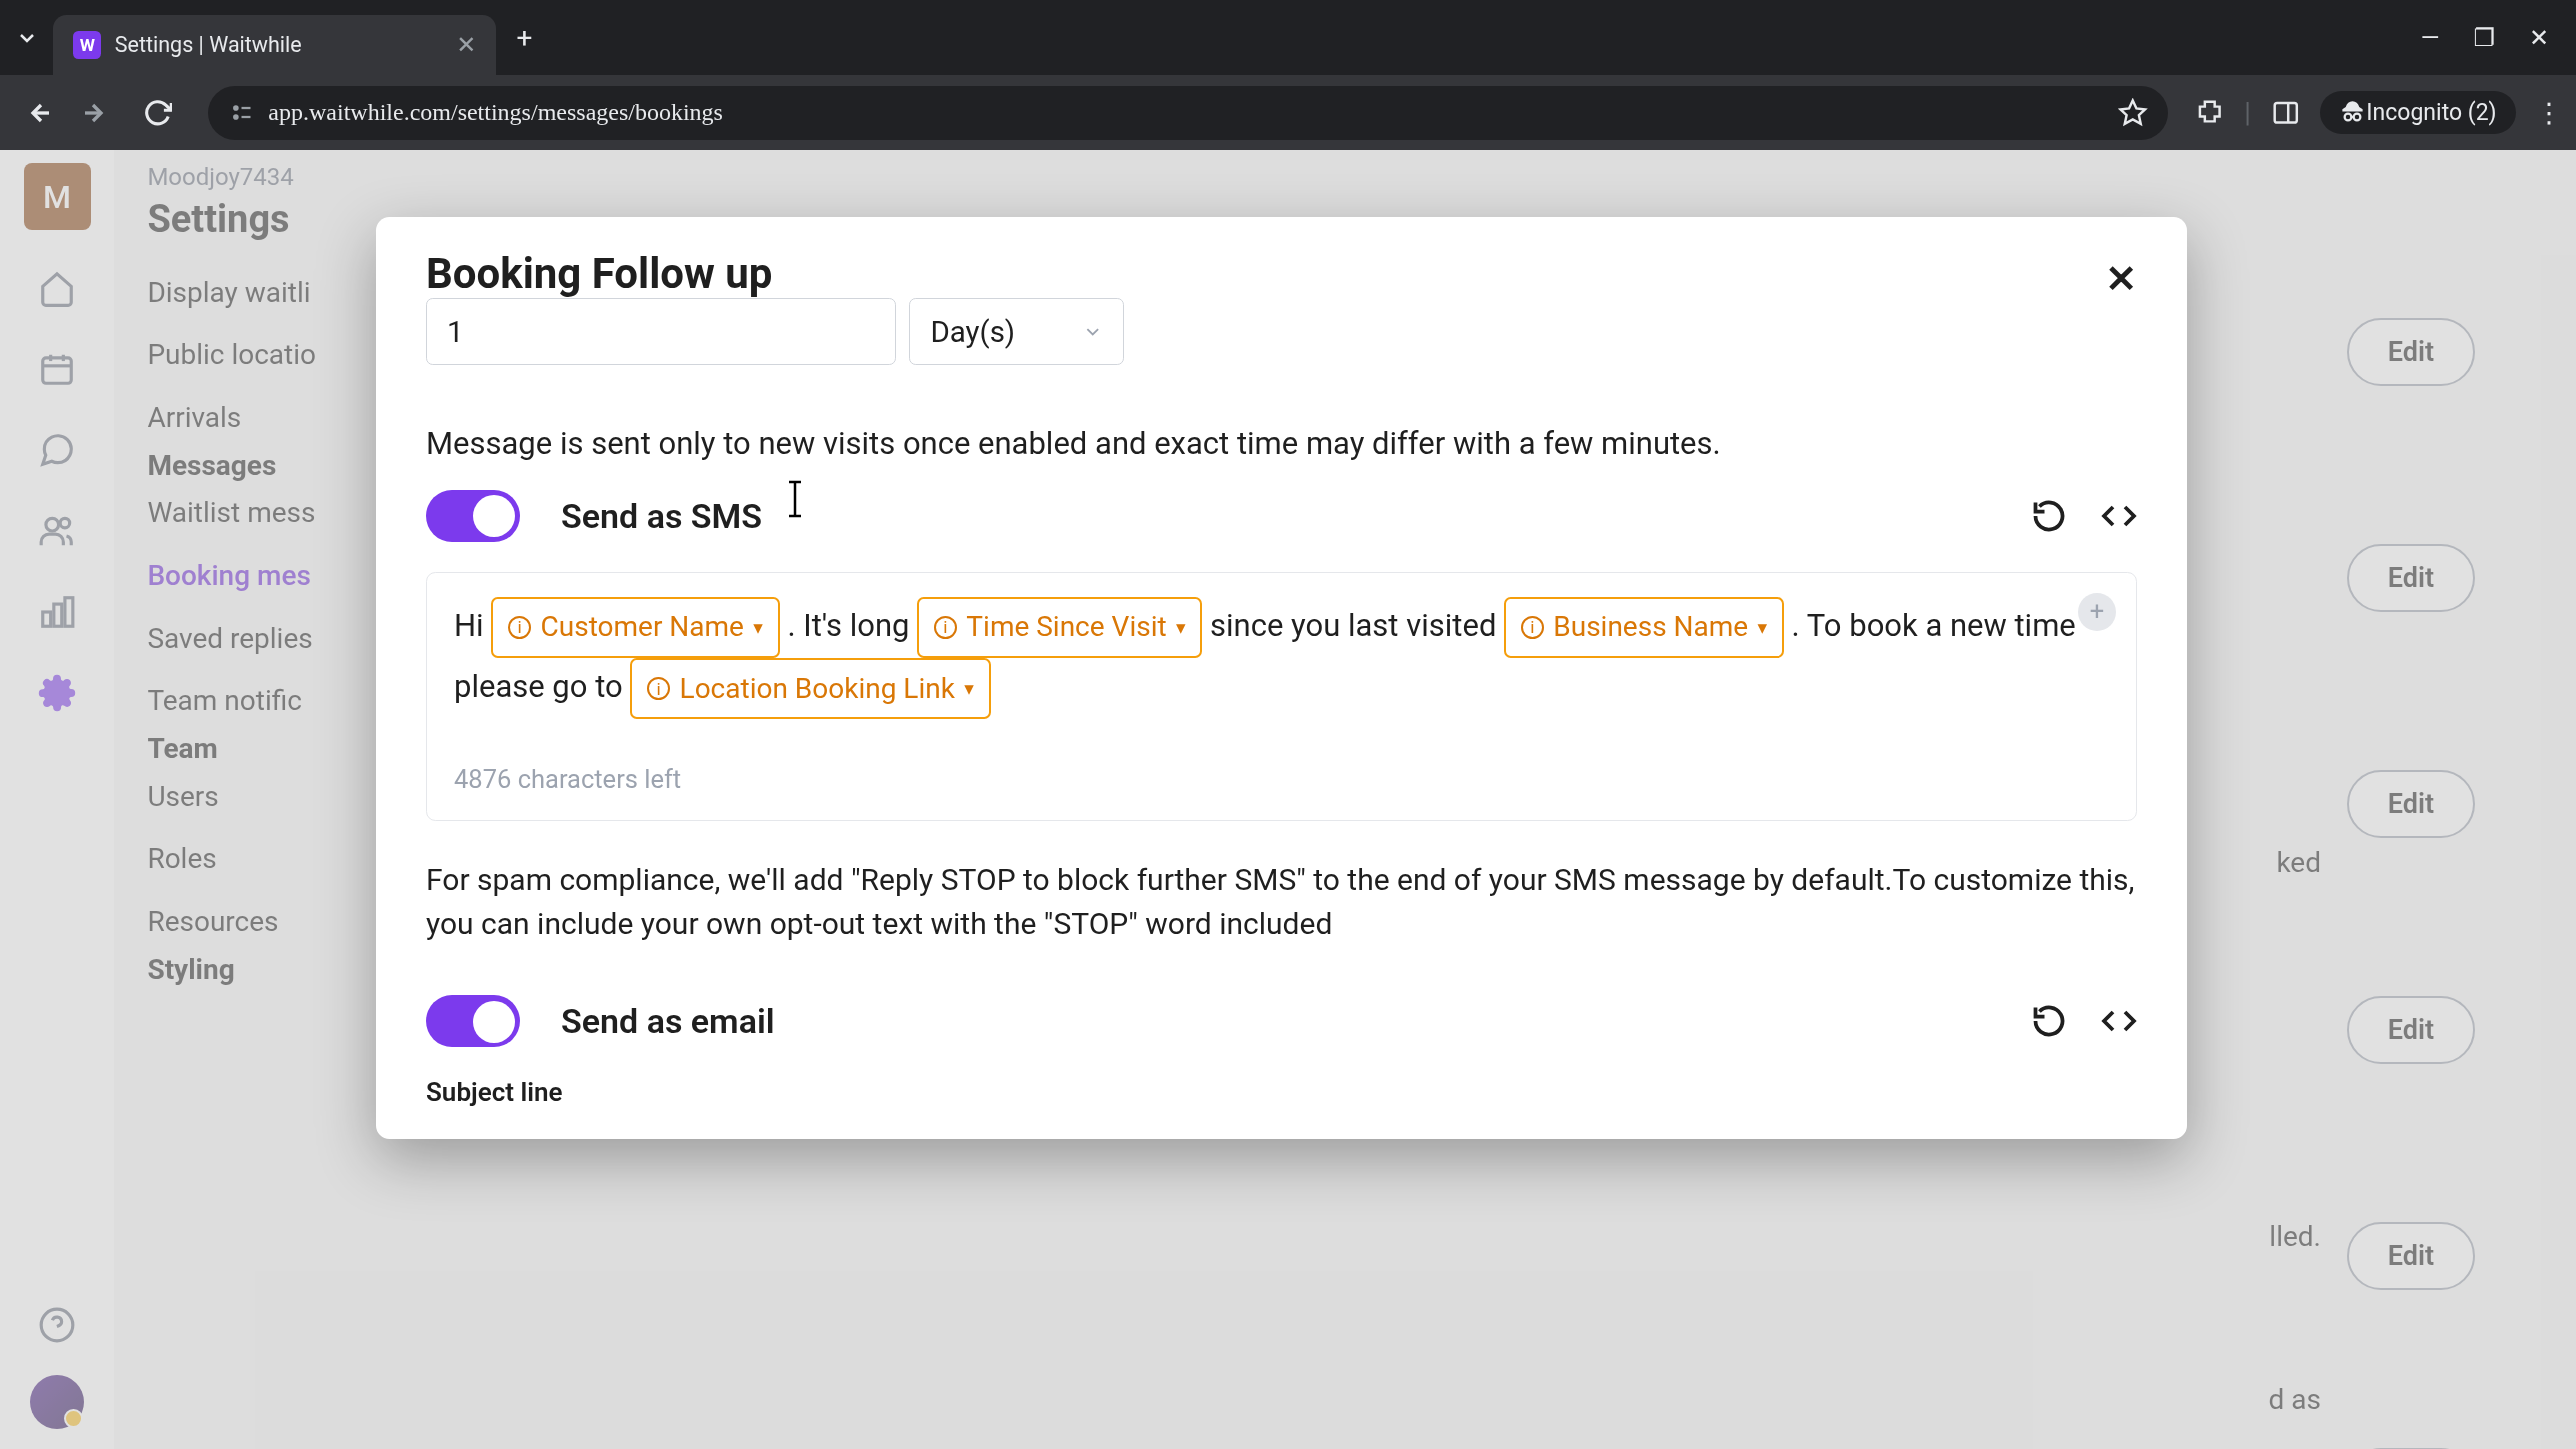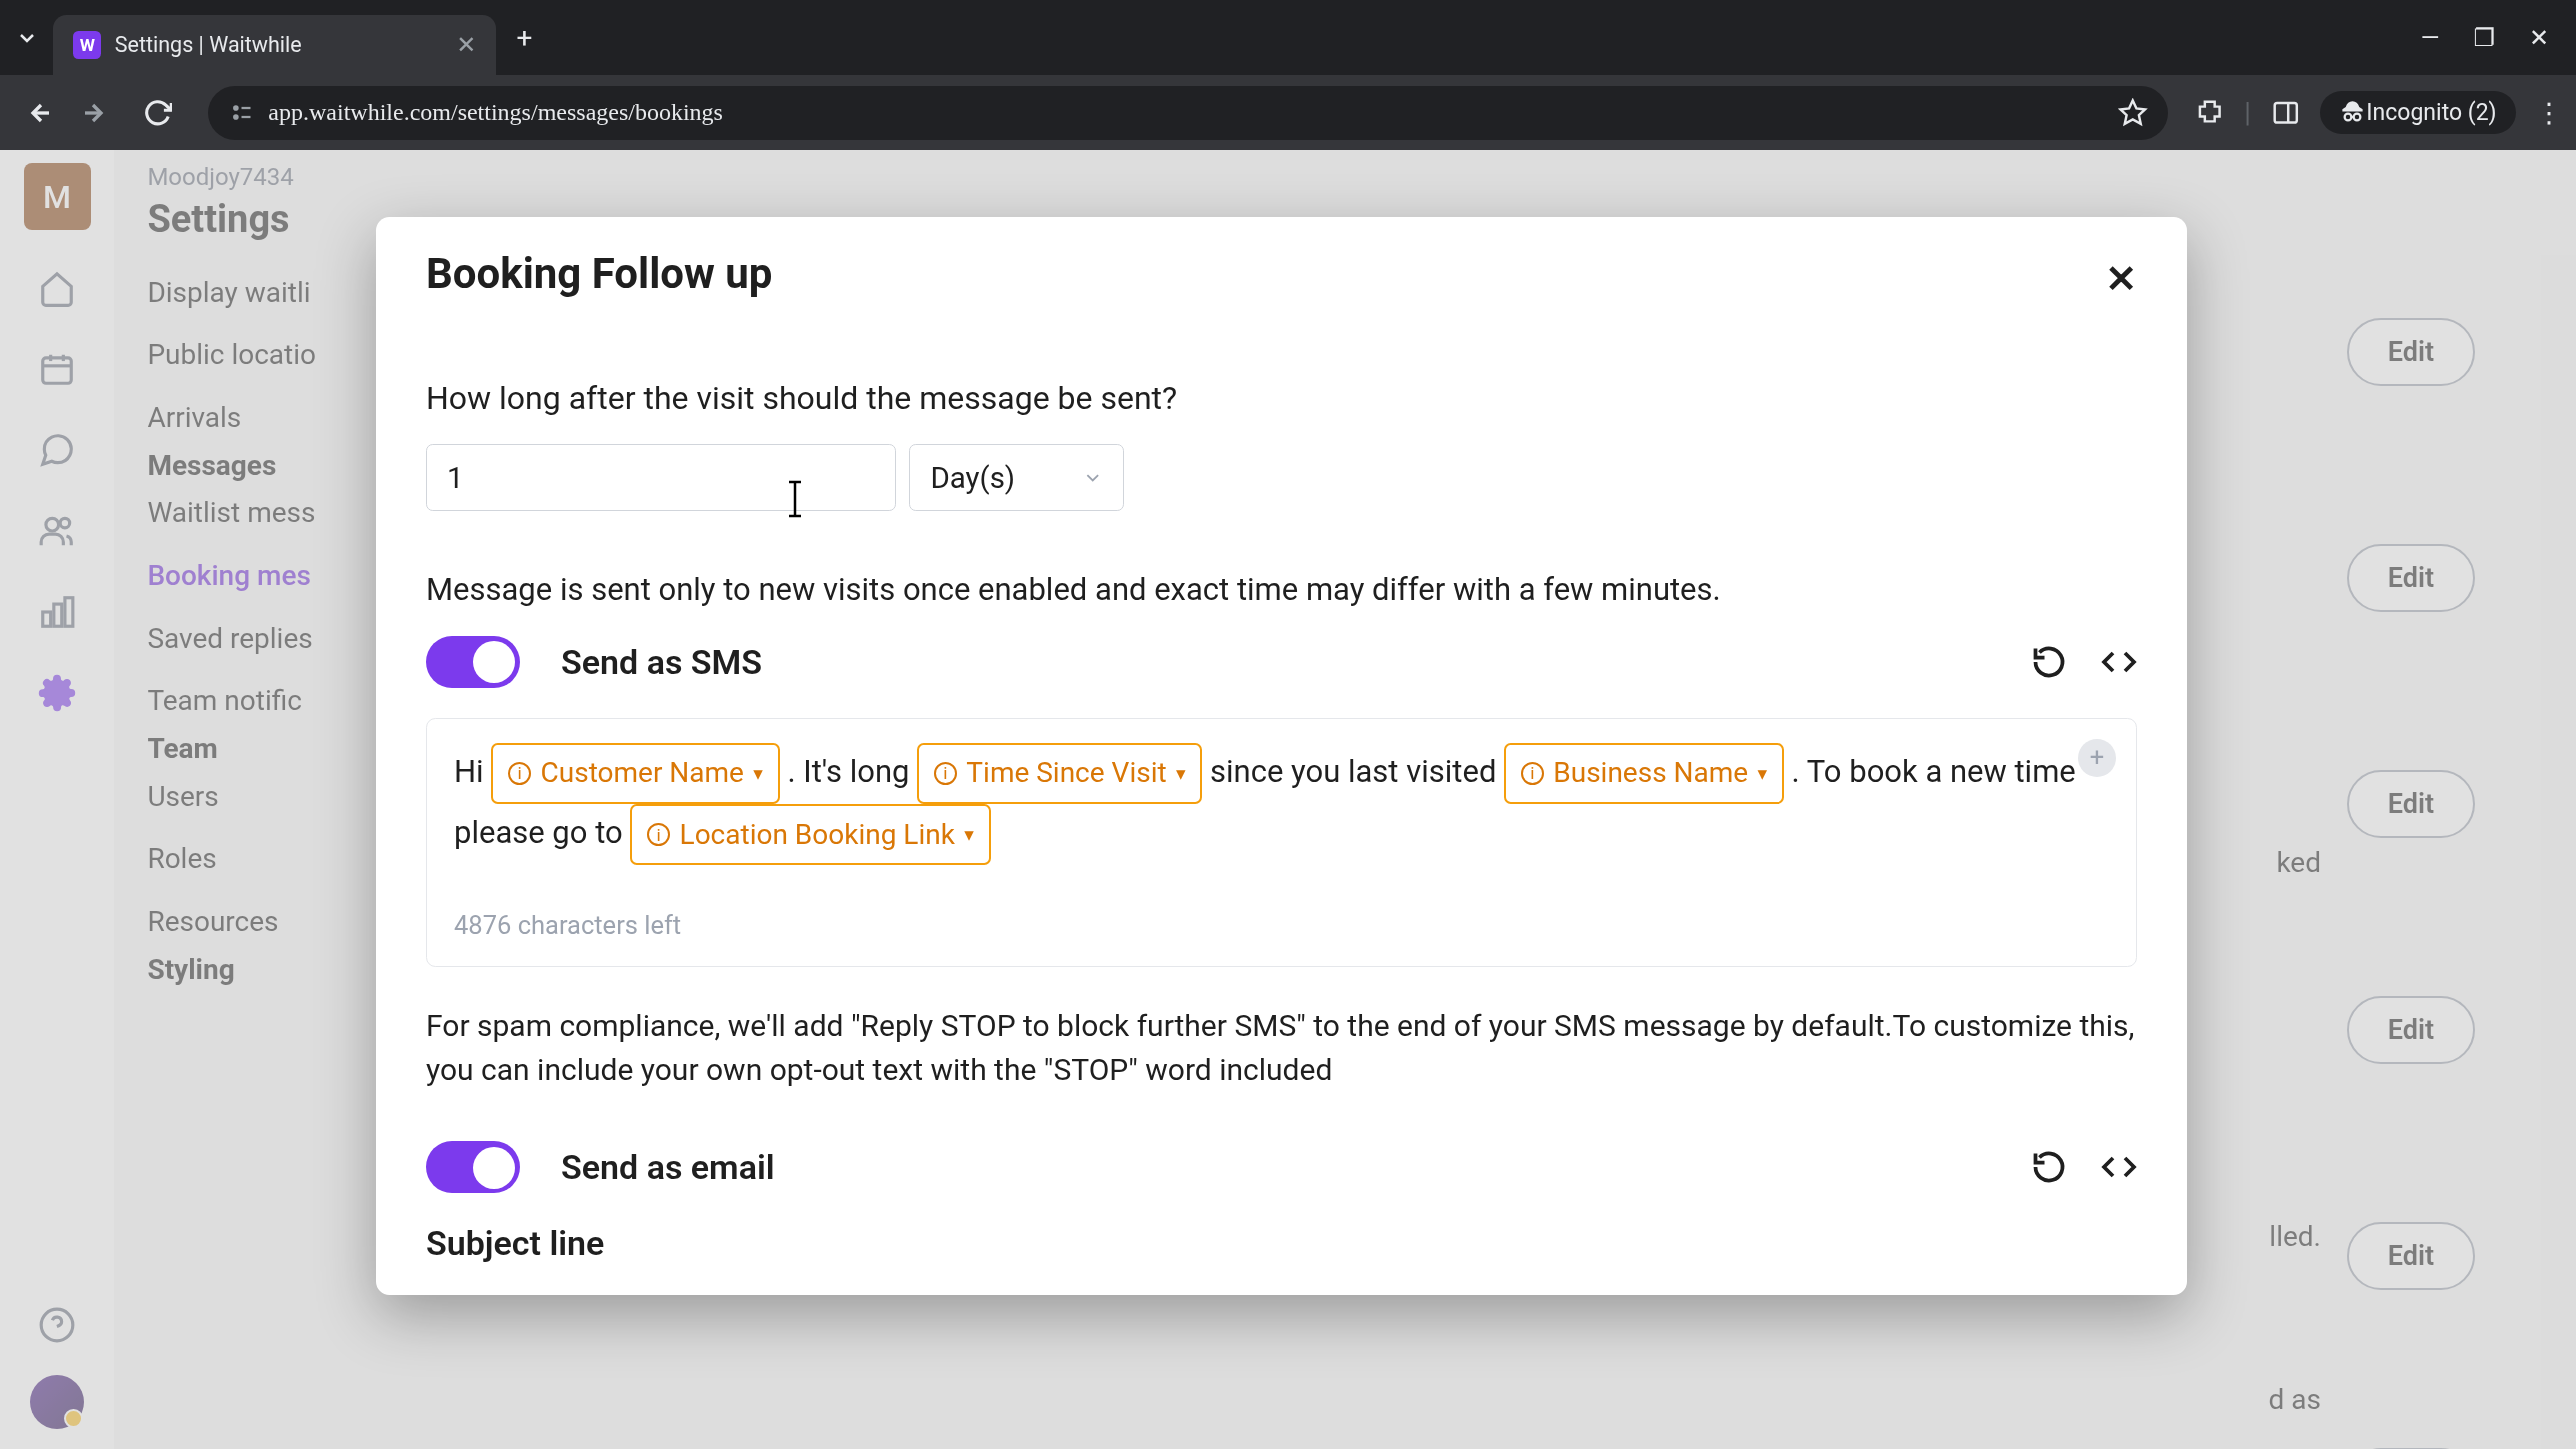--- a/index.html
+++ b/index.html
@@ -68,21 +68,21 @@
 .row-actions { display:flex; gap:34px; color:#1f1f1f; }
 .row-actions span { cursor:pointer; }
 
 .msg-box { border:1.3px solid #e5e7eb; border-radius:9.4px; padding:23.5px 27px 17px; font-size:31px; line-height:1.85; color:#1f1f1f; position:relative; }
 .token { display:inline-flex; align-items:center; gap:9.4px; border:2px solid #f59e0b; border-radius:6.7px; padding:2.7px 14.8px; color:#d97706; font-size:28px; vertical-align:middle; cursor:pointer; }
 .token .info { width:23px; height:23px; border:2px solid #d97706; border-radius:50%; display:inline-flex; align-items:center; justify-content:center; font-size:17.4px; }
 .token .chev { font-size:19px; }
 .add-token { position:absolute; right:20px; top:20px; width:38px; height:38px; border-radius:50%; background:#e5e7eb; display:flex; align-items:center; justify-content:center; color:#9ca3af; font-size:25.5px; cursor:pointer; }
 .char-count { color:#9ca3af; font-size:25.5px; margin-top:37px; }
 .compliance { font-size:30px; color:#1f1f1f; line-height:1.45; margin:37px 0 50px; }
-.subject-label { font-size:34px; font-weight:600; color:#1f1f1f; margin-top:27px; }
+.subject-label { font-size:26px; font-weight:600; color:#1f1f1f; margin-top:27px; }
 
 svg { display:block; }
 .text-cursor { position:absolute; left:409px; top:262px; }
 </style>
 </head>
 <body>
 
 <div class="chrome-top">
   <div class="tab-strip">
     <div class="tab-dropdown">
@@ -250,21 +250,20 @@
     <button class="edit-btn">Edit</button>
     <button class="edit-btn">Edit</button>
   </div>
 
   <div class="overlay"></div>
 
   <div class="modal">
     <div class="modal-title">Booking Follow up</div>
     <button class="modal-close">✕</button>
 
-    <div class="question">How long after the visit should the message be sent?</div>
     <div class="delay-row">
       <input class="delay-input" value="1" style="">
       <div class="delay-unit">
         <span>Day(s)</span>
         <svg width="21.5" height="21.5" viewBox="0 0 24 24" fill="none" stroke="#9ca3af" stroke-width="2">
             <polyline points="6 9 12 15 18 9"></polyline>
           </svg>
       </div>
     </div>
     <svg class="text-cursor" width="20" height="40" viewBox="0 0 20 40">

